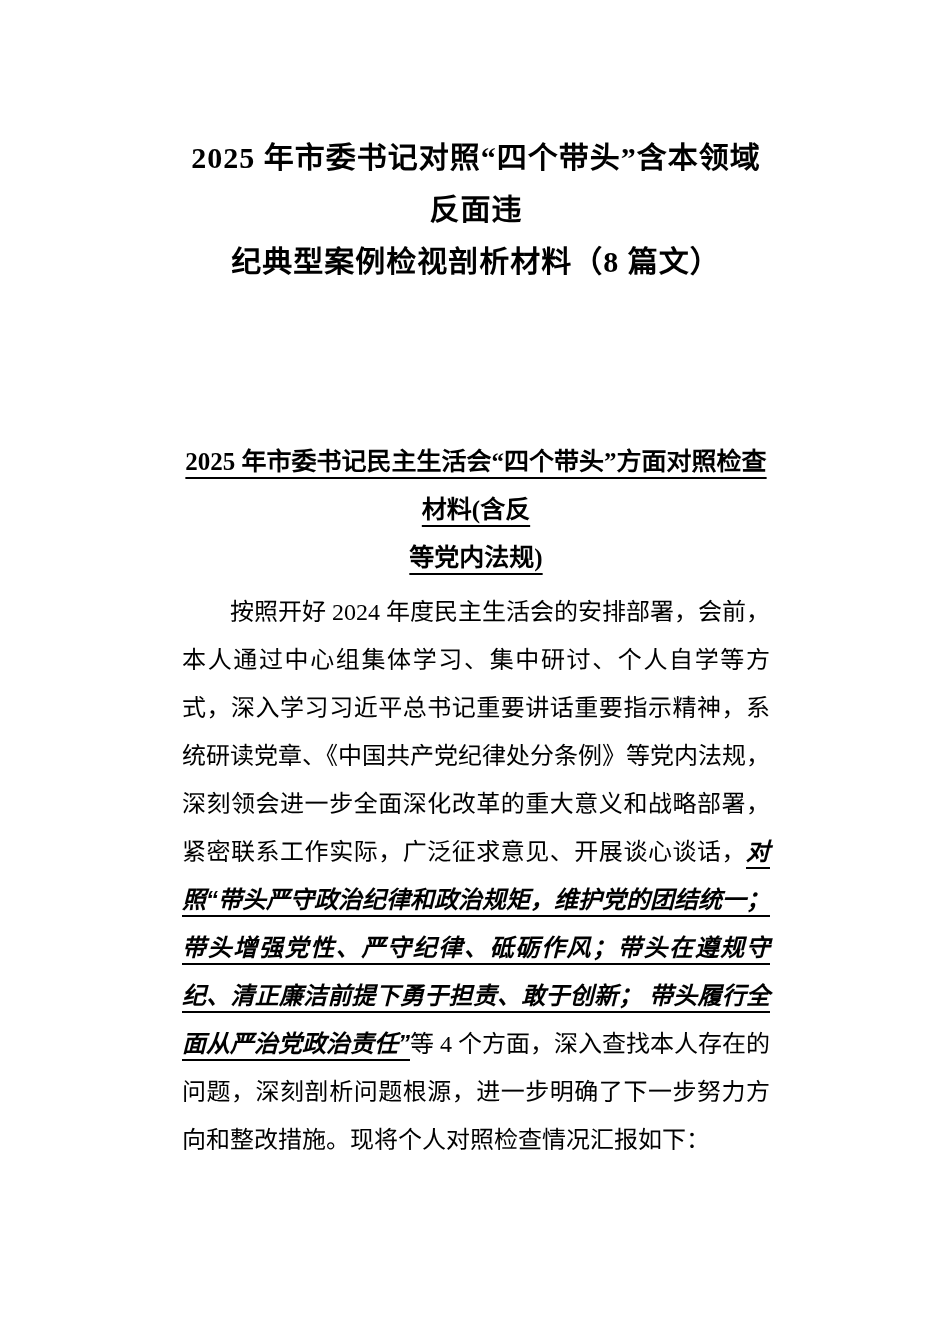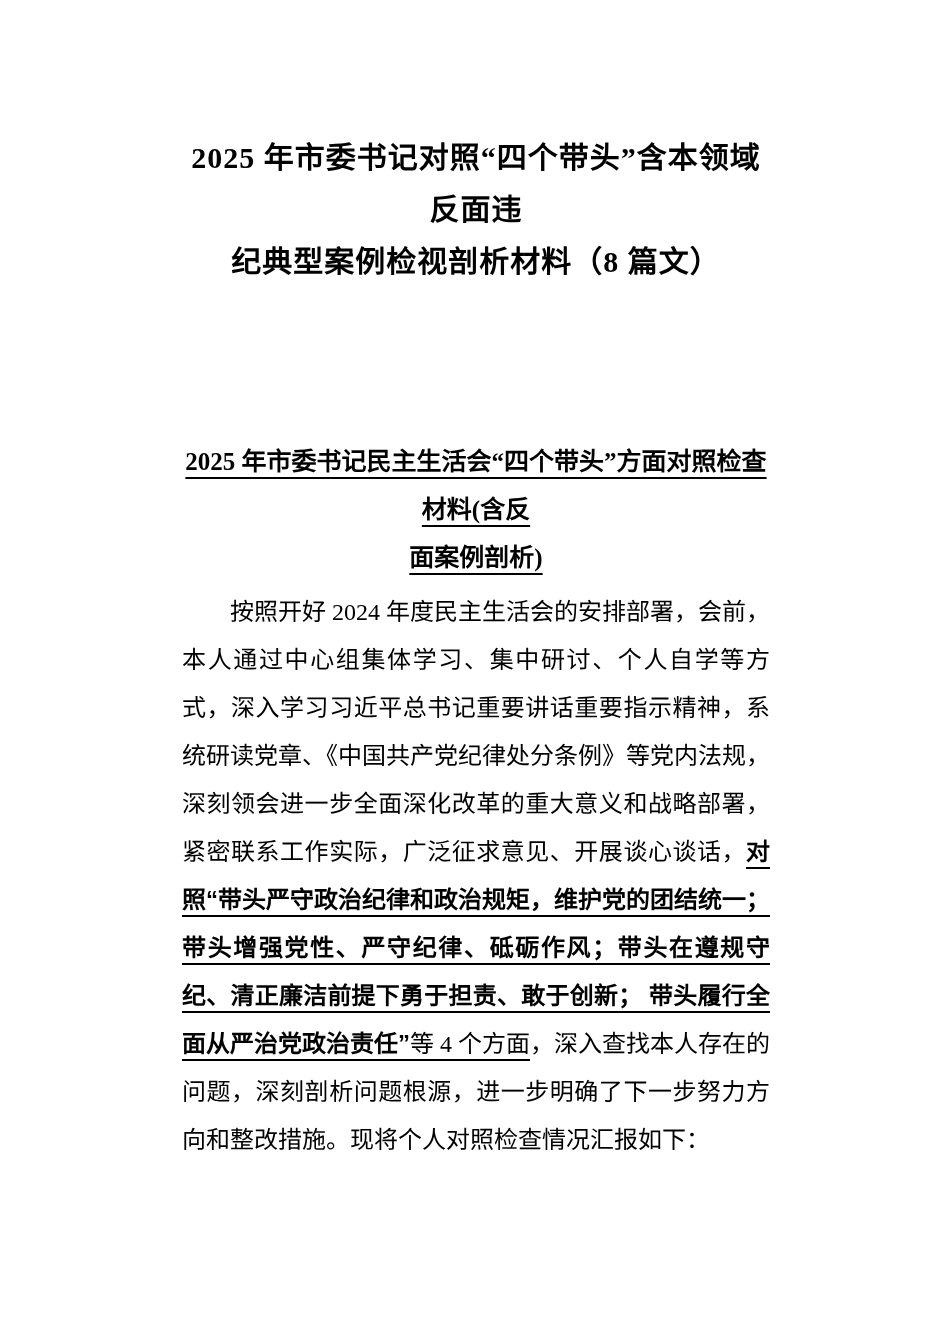--- a/index.html
+++ b/index.html
@@ -60,33 +60,33 @@
   .run-bold {
     font-weight: 700;
     font-family: "Liberation Sans", "DejaVu Sans", sans-serif;
   }
   .run-bold-underline {
     font-weight: 700;
     font-family: "Liberation Sans", "DejaVu Sans", sans-serif;
     text-decoration: underline;
     text-decoration-thickness: 2px;
     text-underline-offset: 7px;
+    font-style: italic;
   }
   .run-underline {
-    text-decoration: underline;
     text-decoration-thickness: 1.5px;
     text-underline-offset: 7px;
   }
 </style>
 </head>
 <body>
 
 <div class="page">
 
   <h1 class="doc-title"><span>2025 年市委书记对照“四个带头”含本领域反面违</span><br><span>纪典型案例检视剖析材料（8 篇文）</span></h1>
 
-  <h2 class="doc-subtitle"><span class="u-line">2025 年市委书记民主生活会“四个带头”方面对照检查材料(含反</span><br><span class="u-line">面案例剖析)</span></h2>
+  <h2 class="doc-subtitle"><span class="u-line">2025 年市委书记民主生活会“四个带头”方面对照检查材料(含反</span><br><span class="u-line">等党内法规)</span></h2>
 
   <p class="body-para"><span>按照开好 2024 年度民主生活会的安排部署，会前，本人通过中心组集体学习、集中研讨、个人自学等方式，深入学习习近平总书记重要讲话重要指示精神，系统研读党章、《中国共产党纪律处分条例》等党内法规，深刻领会进一步全面深化改革的重大意义和战略部署，紧密联系工作实际，广泛征求意见、开展谈心谈话，</span><span class="run-bold-underline">对照“带头严守政治纪律和政治规矩，维护党的团结统一；带头增强党性、严守纪律、砥砺作风；带头在遵规守纪、清正廉洁前提下勇于担责、敢于创新； 带头履行全面从严治党政治责任”</span><span class="run-underline">等 4 个方面</span><span>，深入查找本人存在的问题，深刻剖析问题根源，进一步明确了下一步努力方向和整改措施。现将个人对照检查情况汇报如下：</span></p>
 
 
 
 </div>
 
 </body></html>

